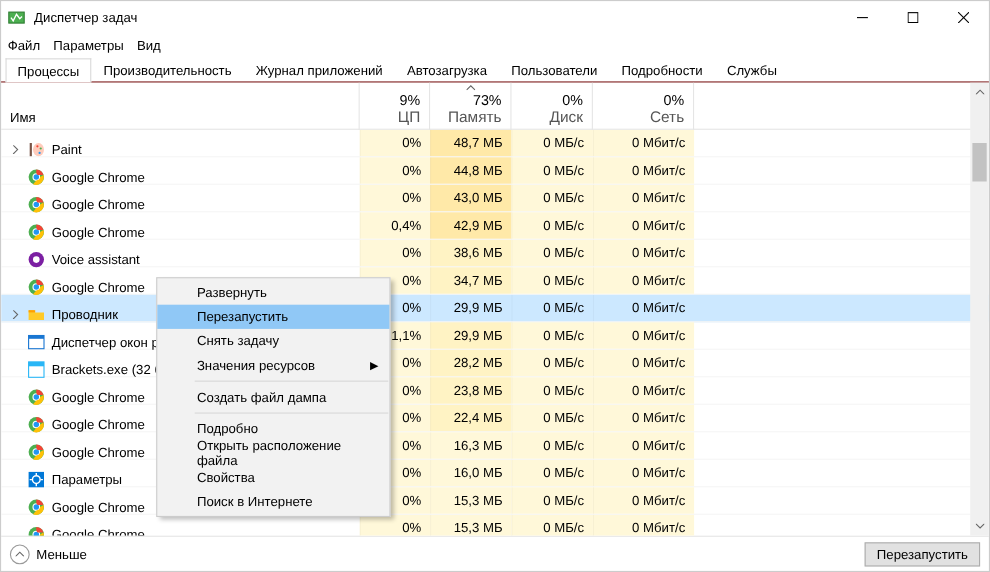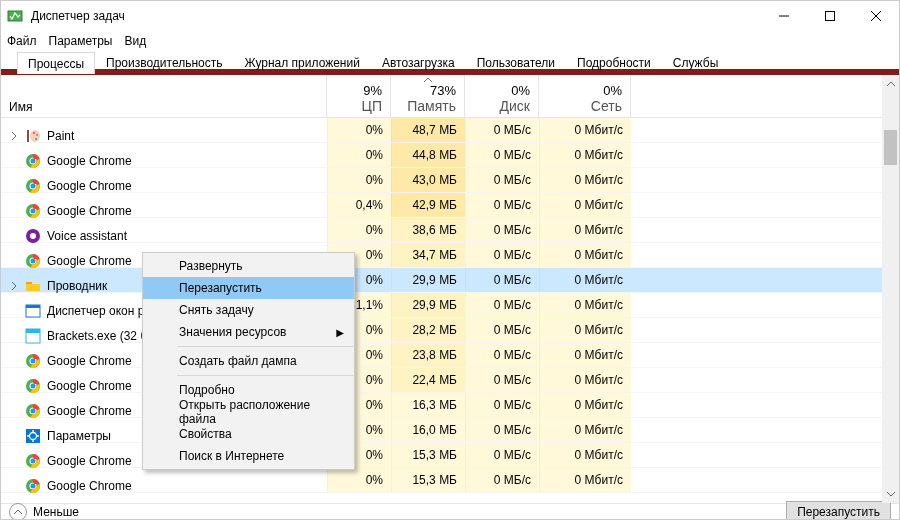--- a/index.html
+++ b/index.html
@@ -4,21 +4,21 @@
 <style>
   * { margin: 0; padding: 0; box-sizing: border-box; font-family: "Segoe UI", Tahoma, sans-serif; font-size: 12px; }
   body { width: 900px; height: 520px; background: #fff; overflow: hidden; display: flex; flex-direction: column; border: 1px solid #ccc; }
   .titlebar { height: 30px; display: flex; align-items: center; }
   .titlebar .icon { width: 16px; height: 16px; margin: 0 6px; display: inline-flex; align-items: center; justify-content: center; }
   .title { flex: 1; padding-left: 2px; }
   .winbtn { width: 46px; height: 30px; display: flex; align-items: center; justify-content: center; }
   .winbtn svg { width: 10px; height: 10px; }
   .menubar { height: 20px; display: flex; align-items: center; padding: 0 6px; gap: 12px; }
   .menubar span { cursor: default; }
-  .tabs { height: 24px; display: flex; align-items: flex-start; border-bottom: 6px solid #7f1d1d; padding-left: 16px; }
+  .tabs { height: 24px; display: flex; align-items: center; border-bottom: 1px solid #7f1d1d; padding-left: 4px; }
   .tab { padding: 4px 10px 3px; border: 1px solid transparent; border-bottom: none; cursor: default; }
   .tab.active { background: #fff; border-color: #d9d9d9; position: relative; top: 1px; }
   .content { flex: 1; display: flex; flex-direction: column; position: relative; overflow: hidden; }
   .header-row { display: grid; grid-template-columns: 326px 64px 74px 74px 92px 1fr; height: 43px; border-bottom: 1px solid #e5e5e5; align-items: stretch; }
   .header-cell { border-right: 1px solid #e5e5e5; display: flex; flex-direction: column; justify-content: center; padding: 2px 8px 4px; }
   .header-cell.name { justify-content: flex-end; }
   .header-cell .pct { text-align: right; font-size: 13px; }
   .header-cell .lbl { text-align: right; color: #555; font-size: 14px; }
   .header-cell .sortind { display: flex; justify-content: center; height: 6px; }
   .rows { flex: 1; overflow: hidden; position: relative; }
@@ -33,21 +33,21 @@
   .h2 { background: #fff3c4; }  
   .h3 { background: #ffe9a8; }
   .scroll-edge { position: absolute; right: 0; top: 0; width: 17px; height: 100%; background: #f0f0f0; }
   .scroll-thumb { position: absolute; right: 2px; top: 55px; width: 13px; height: 35px; background: #c2c2c2; }
   .scroll-arrow { position: absolute; right: 0; width: 17px; height: 17px; display: flex; align-items: center; justify-content: center; }
   .context-menu { position: absolute; left: 141px; top: 177px; width: 213px; background: #f2f2f2; border: 1px solid #ccc; box-shadow: 3px 3px 4px rgba(0,0,0,0.25); z-index: 10; padding: 2px 0; }
   .context-item { height: 22px; display: flex; align-items: center; padding-left: 36px; padding-right: 12px; position: relative; }
   .context-item.hover { background: #90c8f6; }
   .context-sep { height: 1px; background: #d7d7d7; margin: 3px 1px 3px 34px; }
   .context-arrow { position: absolute; right: 10px; font-size: 10px; }
-  .footer { height: 16px; border-top: 1px solid #e5e5e5; display: flex; align-items: center; padding: 0 8px; gap: 6px; }
+  .footer { height: 32px; border-top: 1px solid #e5e5e5; display: flex; align-items: center; padding: 0 8px; gap: 6px; }
   .footer .spacer { flex: 1; }
   .footer-btn { height: 22px; padding: 0 10px; border: 1px solid #adadad; background: #e1e1e1; display: flex; align-items: center; }
   .circle-up { width: 18px; height: 18px; border: 1px solid #999; border-radius: 50%; display: flex; align-items: center; justify-content: center; }
 </style>
 </head>
 <body>
 
 <div class="titlebar">
   <span class="icon">
     <svg viewBox="0 0 16 16">

